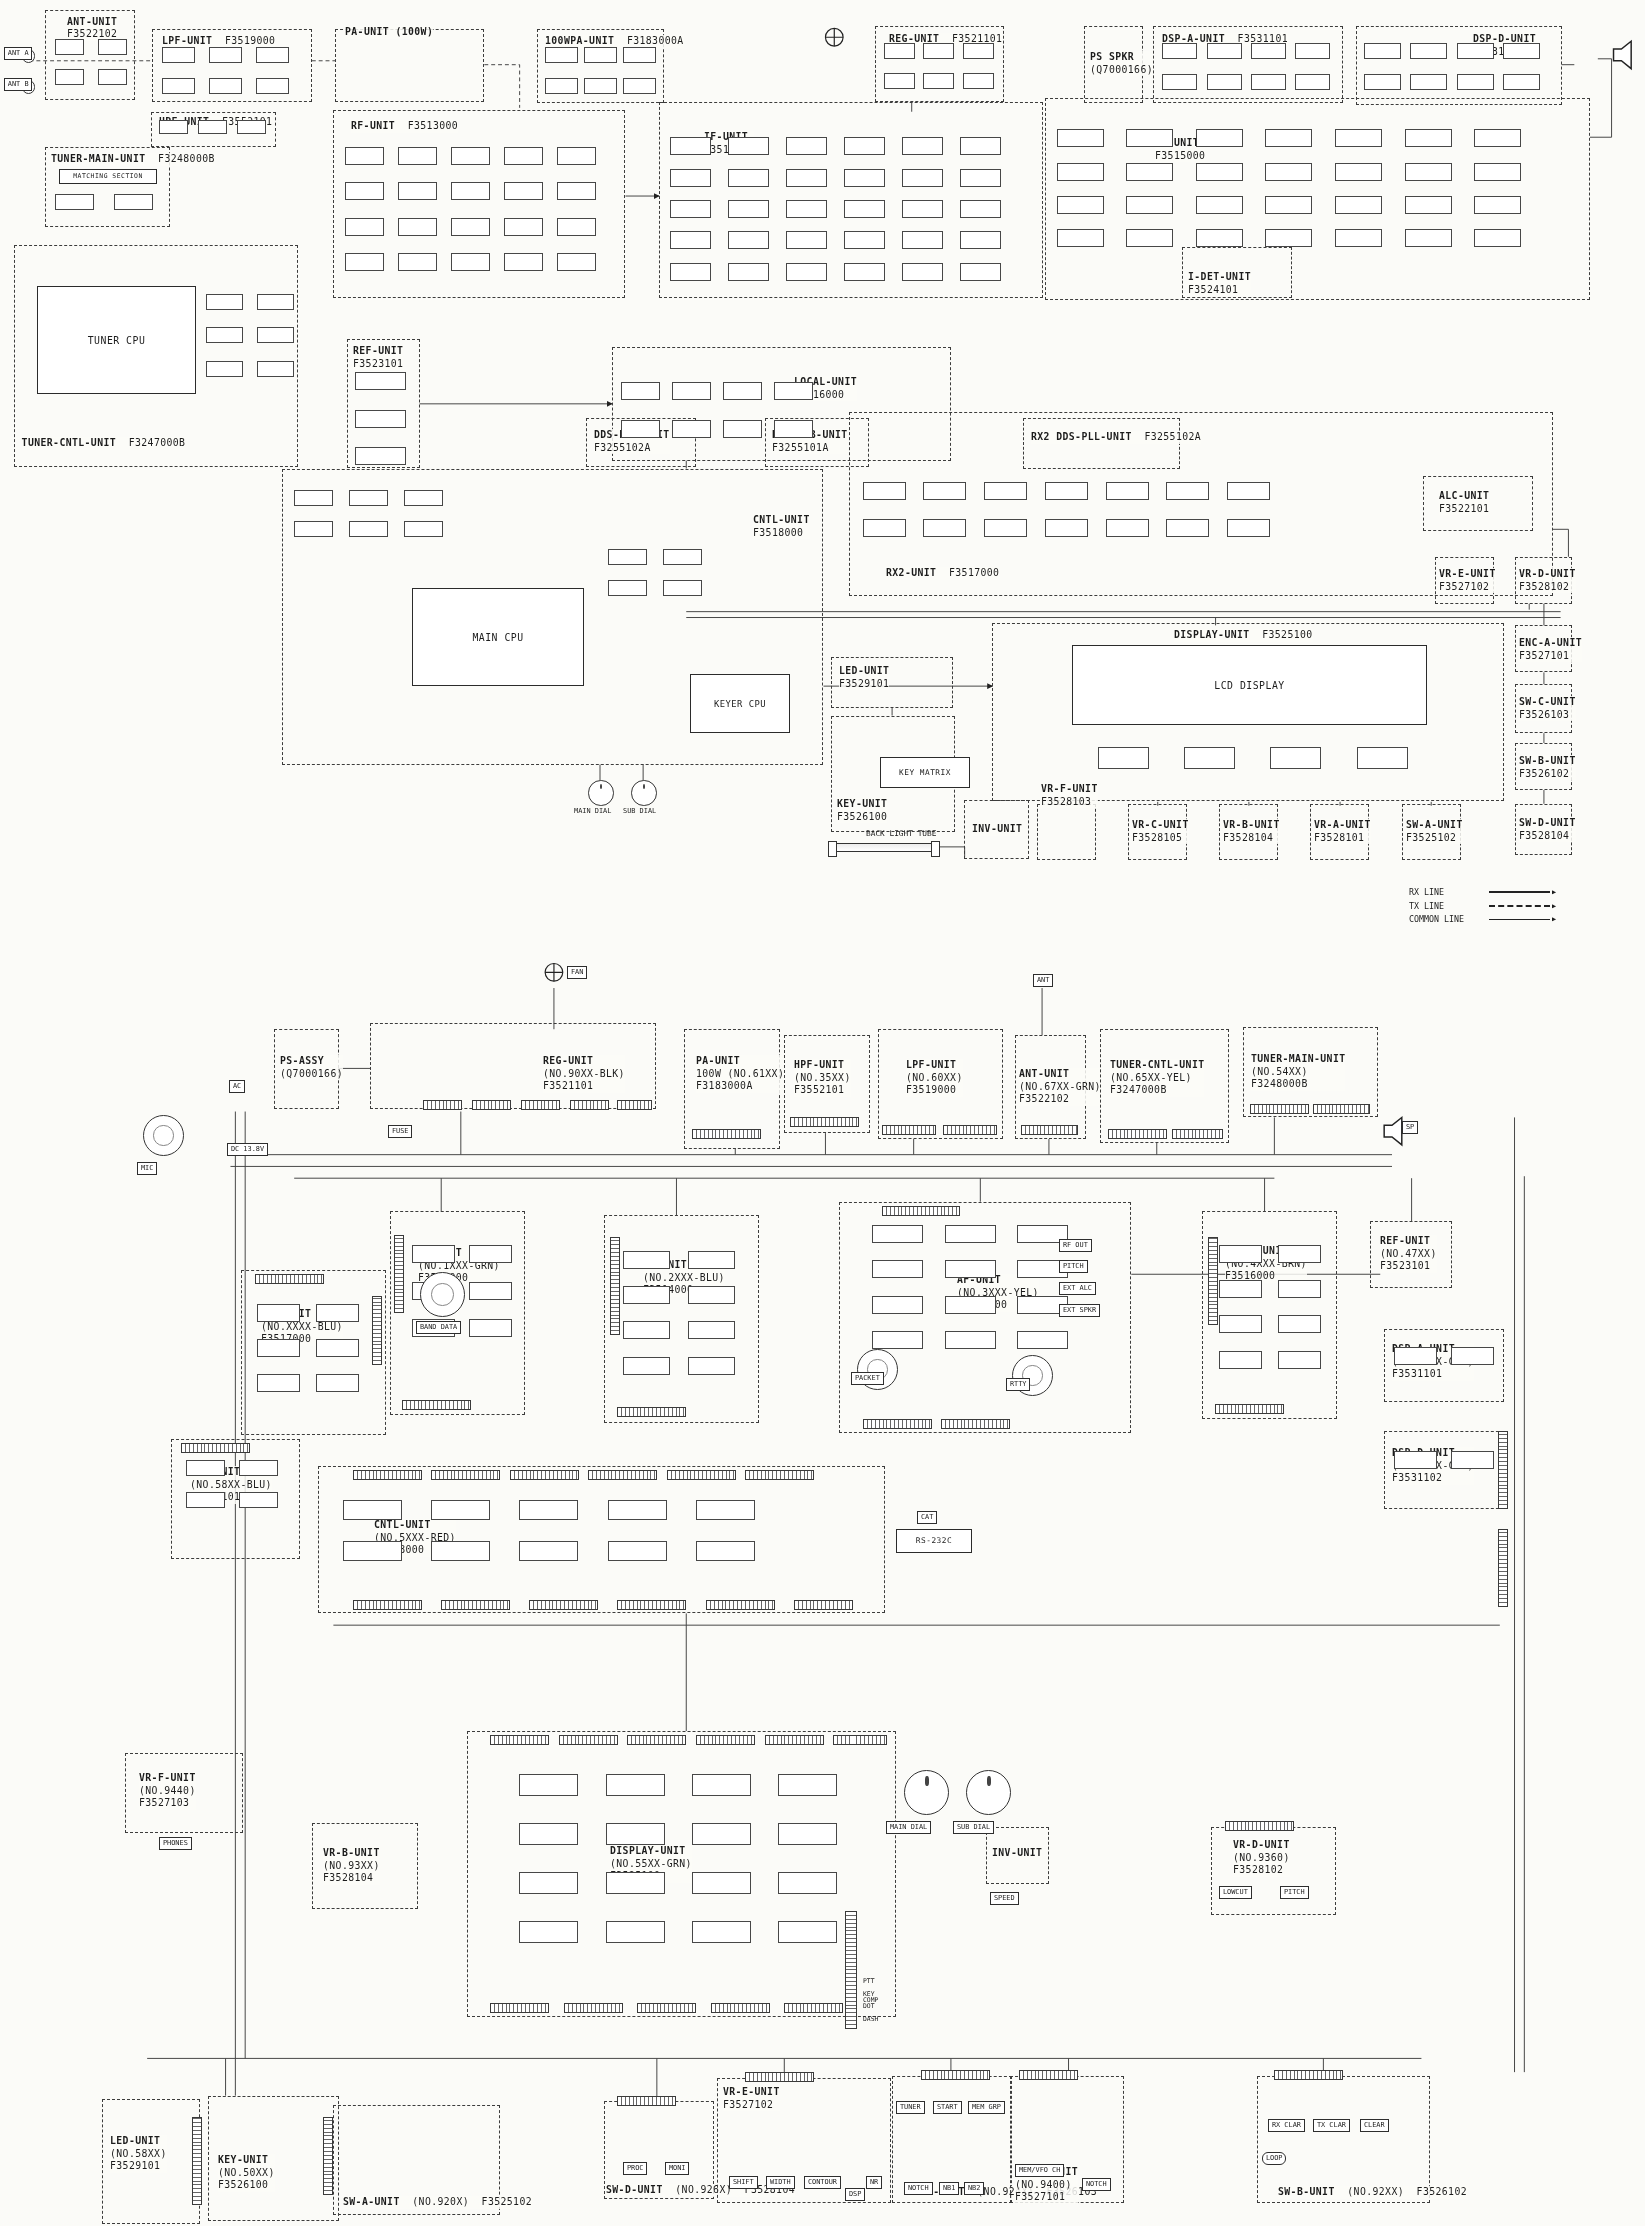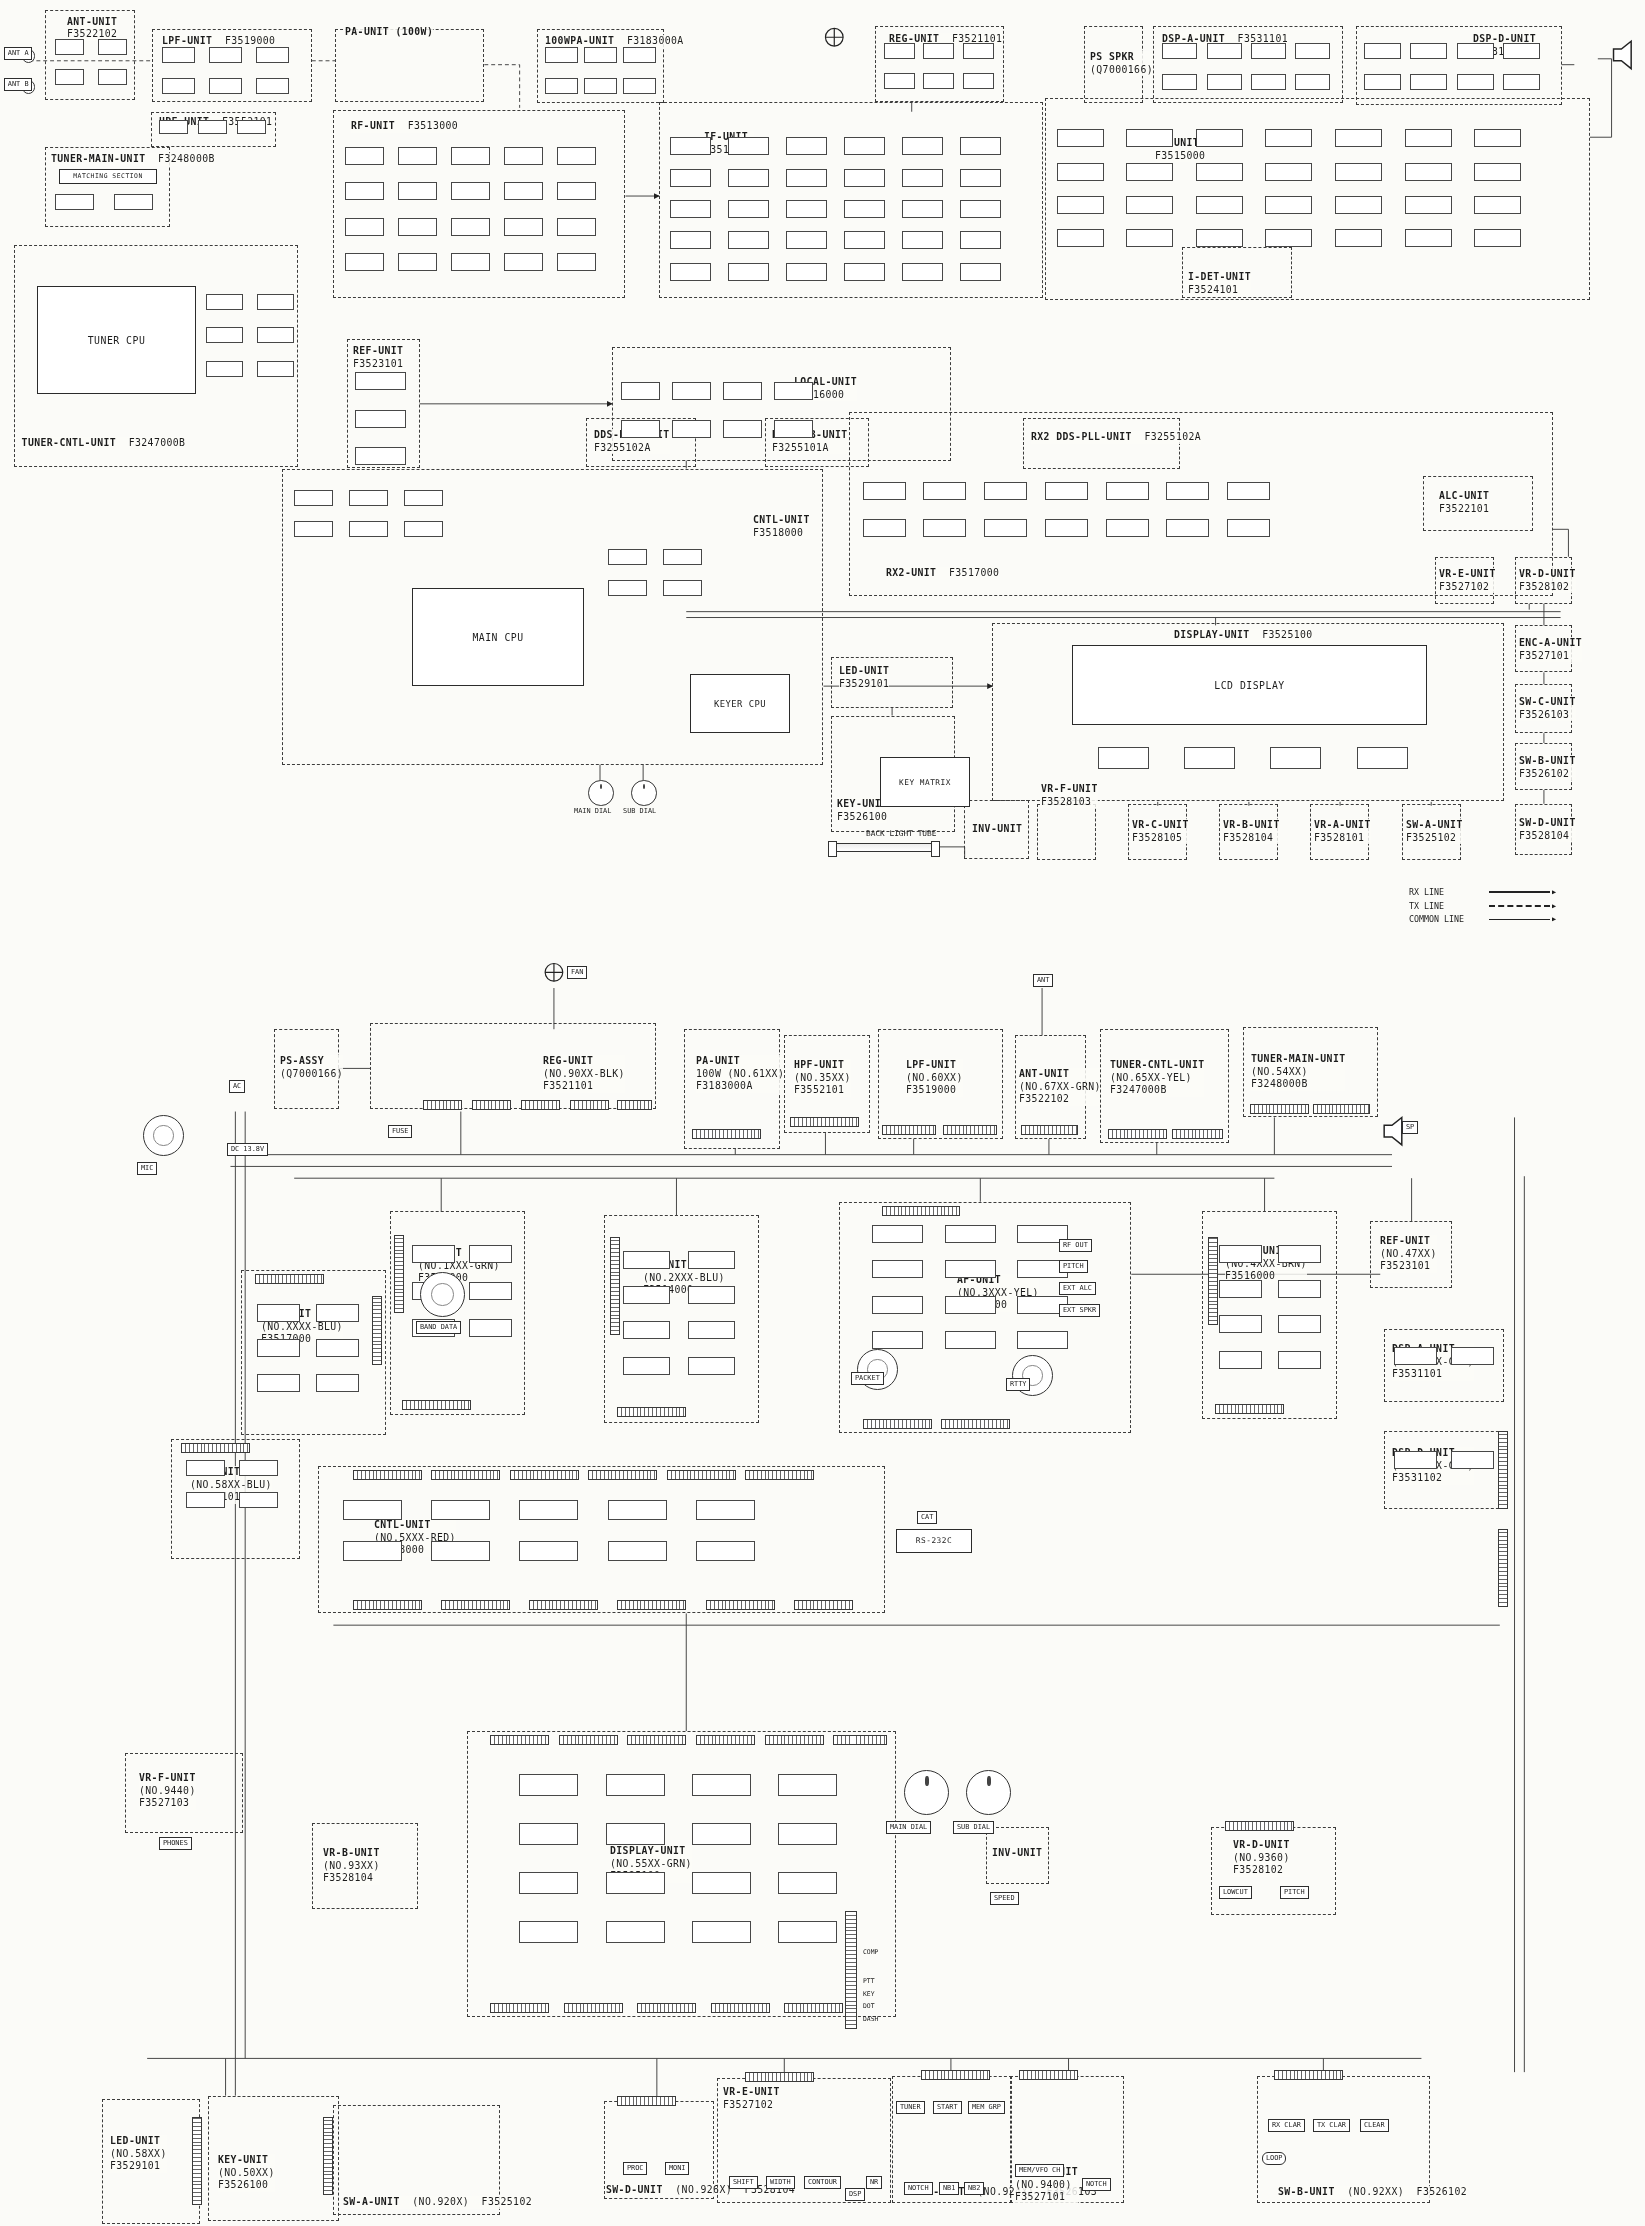--- a/index.html
+++ b/index.html
@@ -343,21 +343,21 @@
 <div class="unit" style="left: 1010px; top: 2076px; width: 114px; height: 127px;"></div>
 <div class="u-label" style="left: 1015px; top: 2166px;"><span class="t">ENC-A-UNIT</span>
 <span class="n">(NO.9400)</span>
 <span class="p">F3527101</span></div>
 <div class="unit" style="left: 1257px; top: 2076px; width: 173px; height: 127px;"></div>
 <div class="u-label" style="left: 1278px; top: 2186px;"><span class="t">SW-B-UNIT</span>  <span class="n">(NO.92XX)</span>  <span class="p">F3526102</span></div>
 <div class="solid" style="left: 59px; top: 169px; width: 98px; height: 14.7px; font-size: 6.4px;">MATCHING SECTION</div>
 <div class="solid" style="left: 37px; top: 286px; width: 159px; height: 108px; font-size: 9.8px;">TUNER CPU</div>
 <div class="solid" style="left: 412px; top: 588px; width: 172px; height: 98px; font-size: 9.8px;">MAIN CPU</div>
 <div class="solid" style="left: 690px; top: 674px; width: 100px; height: 59px; font-size: 8.8px;">KEYER CPU</div>
-<div class="solid" style="left: 880px; top: 757px; width: 90px; height: 50px; font-size: 7.8px;">KEY MATRIX</div>
+<div class="solid" style="left: 880px; top: 757px; width: 90px; height: 31px; font-size: 7.8px;">KEY MATRIX</div>
 <div class="solid" style="left: 1072px; top: 645px; width: 355px; height: 80px; font-size: 9.8px;">LCD DISPLAY</div>
 <div class="solid" style="left: 896px; top: 1529px; width: 76px; height: 23.5px; font-size: 7.8px;">RS-232C</div>
 <div class="blk" style="left: 55px; top: 39px; width: 29px; height: 15.7px;"></div>
 <div class="blk" style="left: 98px; top: 39px; width: 29px; height: 15.7px;"></div>
 <div class="blk" style="left: 55px; top: 69px; width: 29px; height: 15.7px;"></div>
 <div class="blk" style="left: 98px; top: 69px; width: 29px; height: 15.7px;"></div>
 <div class="blk" style="left: 162px; top: 47px; width: 33px; height: 15.7px;"></div>
 <div class="blk" style="left: 209px; top: 47px; width: 33px; height: 15.7px;"></div>
 <div class="blk" style="left: 256px; top: 47px; width: 33px; height: 15.7px;"></div>
 <div class="blk" style="left: 162px; top: 78px; width: 33px; height: 15.7px;"></div>
@@ -705,15 +705,15 @@
 <div class="ctl" style="left: 1313px; top: 2119px;">TX CLAR</div>
 <div class="ctl" style="left: 1360px; top: 2119px;">CLEAR</div>
 <div class="ctl" style="left: 1262px; top: 2152px; border-radius: 6px;">LOOP</div>
 <div class="sig" style="left: 866px; top: 830px; font-size: 7.8px;">BACK LIGHT TUBE</div>
 <div class="sig" style="left: 574px; top: 808px; font-size: 6.9px;">MAIN DIAL</div>
 <div class="sig" style="left: 623px; top: 808px; font-size: 6.9px;">SUB DIAL</div>
 <div class="sig" style="left: 863px; top: 1978px;">PTT</div>
 <div class="sig" style="left: 863px; top: 1991px;">KEY</div>
 <div class="sig" style="left: 863px; top: 2003px;">DOT</div>
 <div class="sig" style="left: 863px; top: 2016px;">DASH</div>
-<div class="sig" style="left: 863px; top: 1949px;">COMP</div>
+<div class="sig" style="left: 863px; top: 1997px;">COMP</div>
 <div class="tube" style="left: 835px; top: 843px; width: 98px; height: 8.8px;"></div>
 
 
 </body></html>

